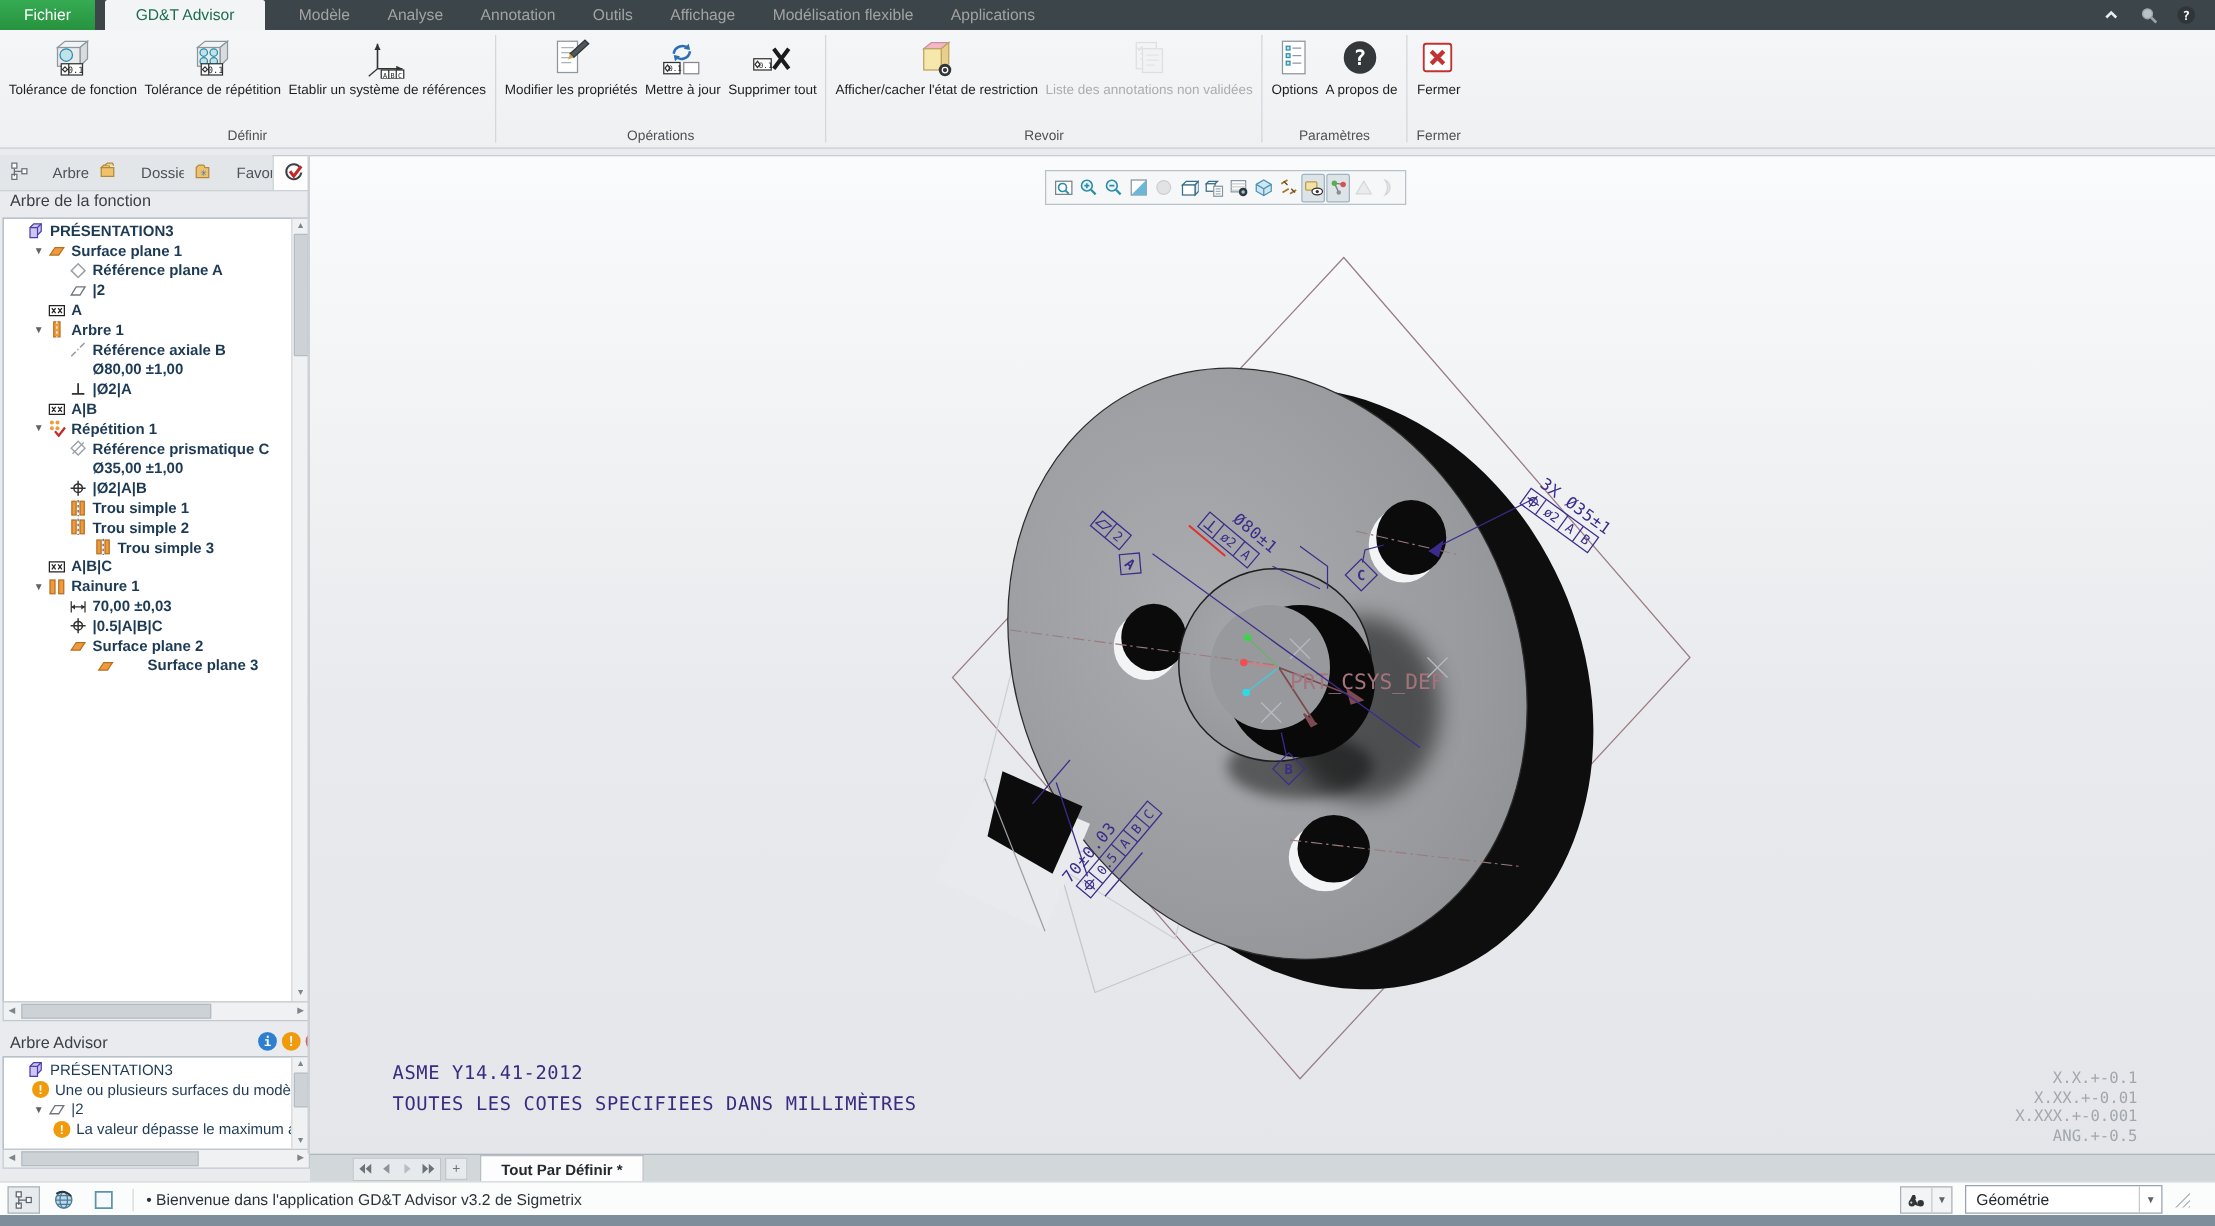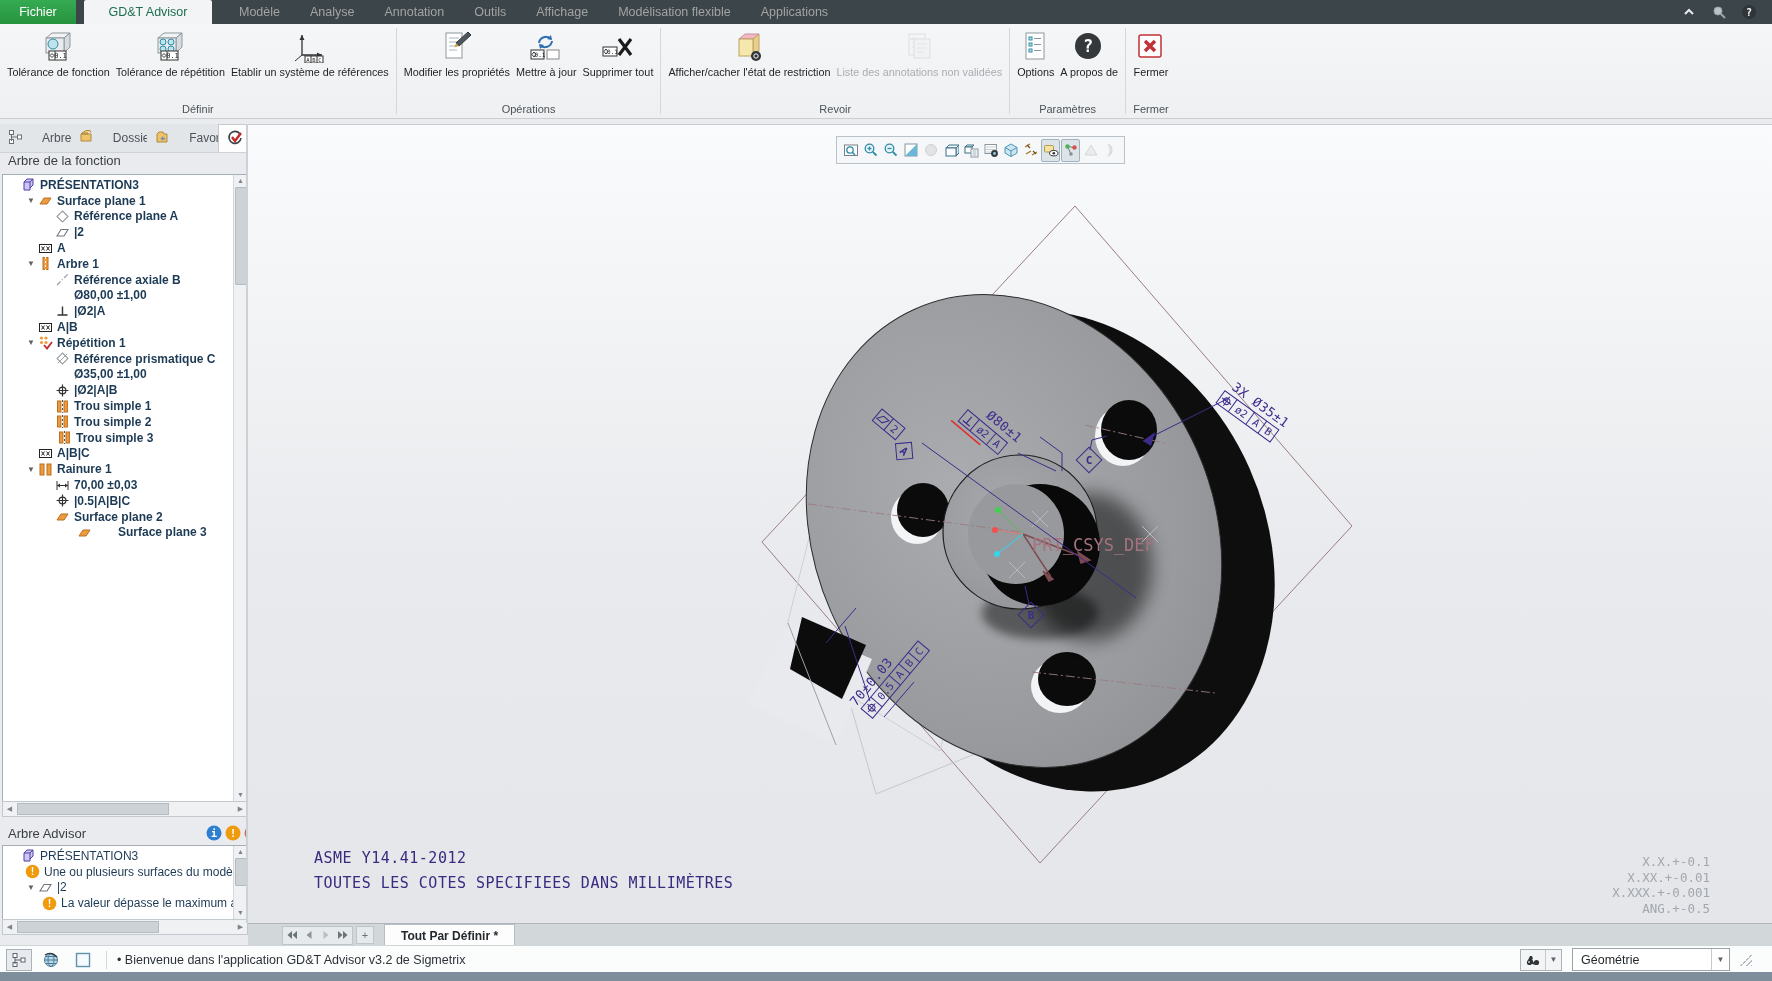--- a/index.html
+++ b/index.html
@@ -461,21 +461,21 @@
         <div class="caret"></div>
         <div class="ticon">
           <svg width="15" height="15" viewBox="0 0 15 15" xmlns="http://www.w3.org/2000/svg">
             <rect x="2.5" y="2" width="3.4" height="11" fill="#f09a3e" stroke="#b86f1e"></rect>
             <rect x="9" y="2" width="3.4" height="11" fill="#f09a3e" stroke="#b86f1e"></rect>
             <path d="M7.5 1 V14" stroke="#555" stroke-dasharray="2 2"></path>
           </svg>
         </div>
         <div class="tlbl b">Trou simple 2</div>
       </div>
-      <div class="tree-row" style="padding-left: 40px;">
+      <div class="tree-row" style="padding-left: 58px;">
         <div class="caret"></div>
         <div class="ticon">
           <svg width="15" height="15" viewBox="0 0 15 15" xmlns="http://www.w3.org/2000/svg">
             <rect x="2.5" y="2" width="3.4" height="11" fill="#f09a3e" stroke="#b86f1e"></rect>
             <rect x="9" y="2" width="3.4" height="11" fill="#f09a3e" stroke="#b86f1e"></rect>
             <path d="M7.5 1 V14" stroke="#555" stroke-dasharray="2 2"></path>
           </svg>
         </div>
         <div class="tlbl b">Trou simple 3</div>
       </div>

